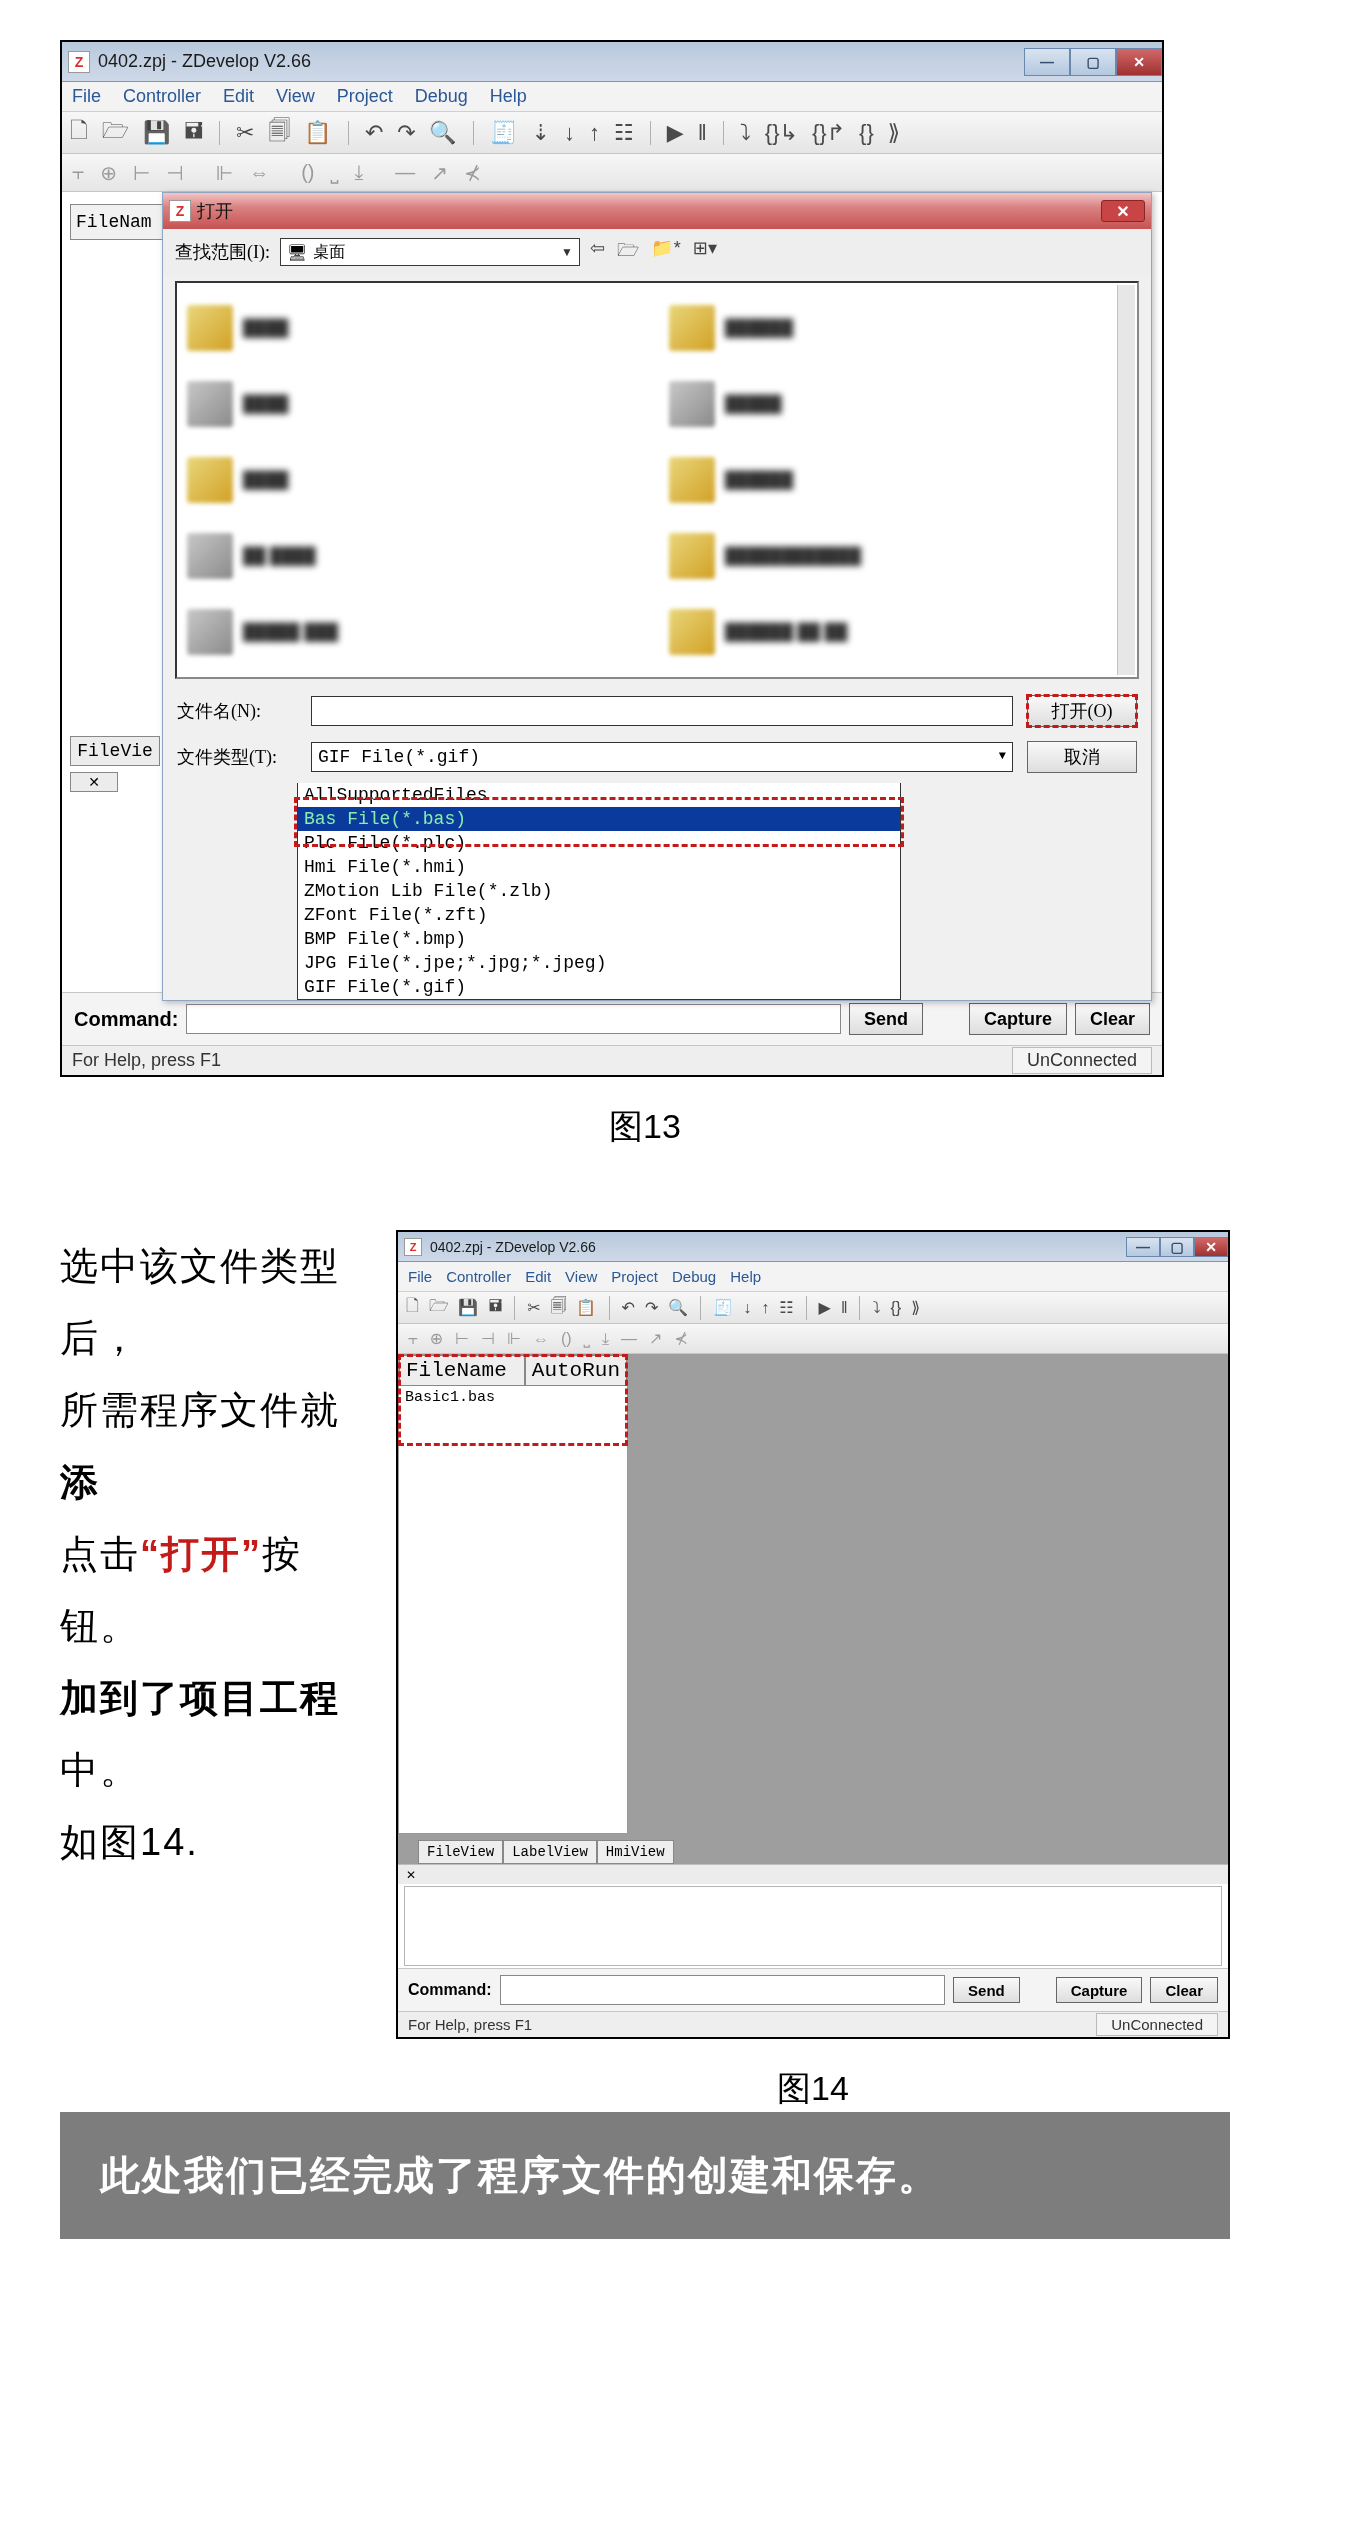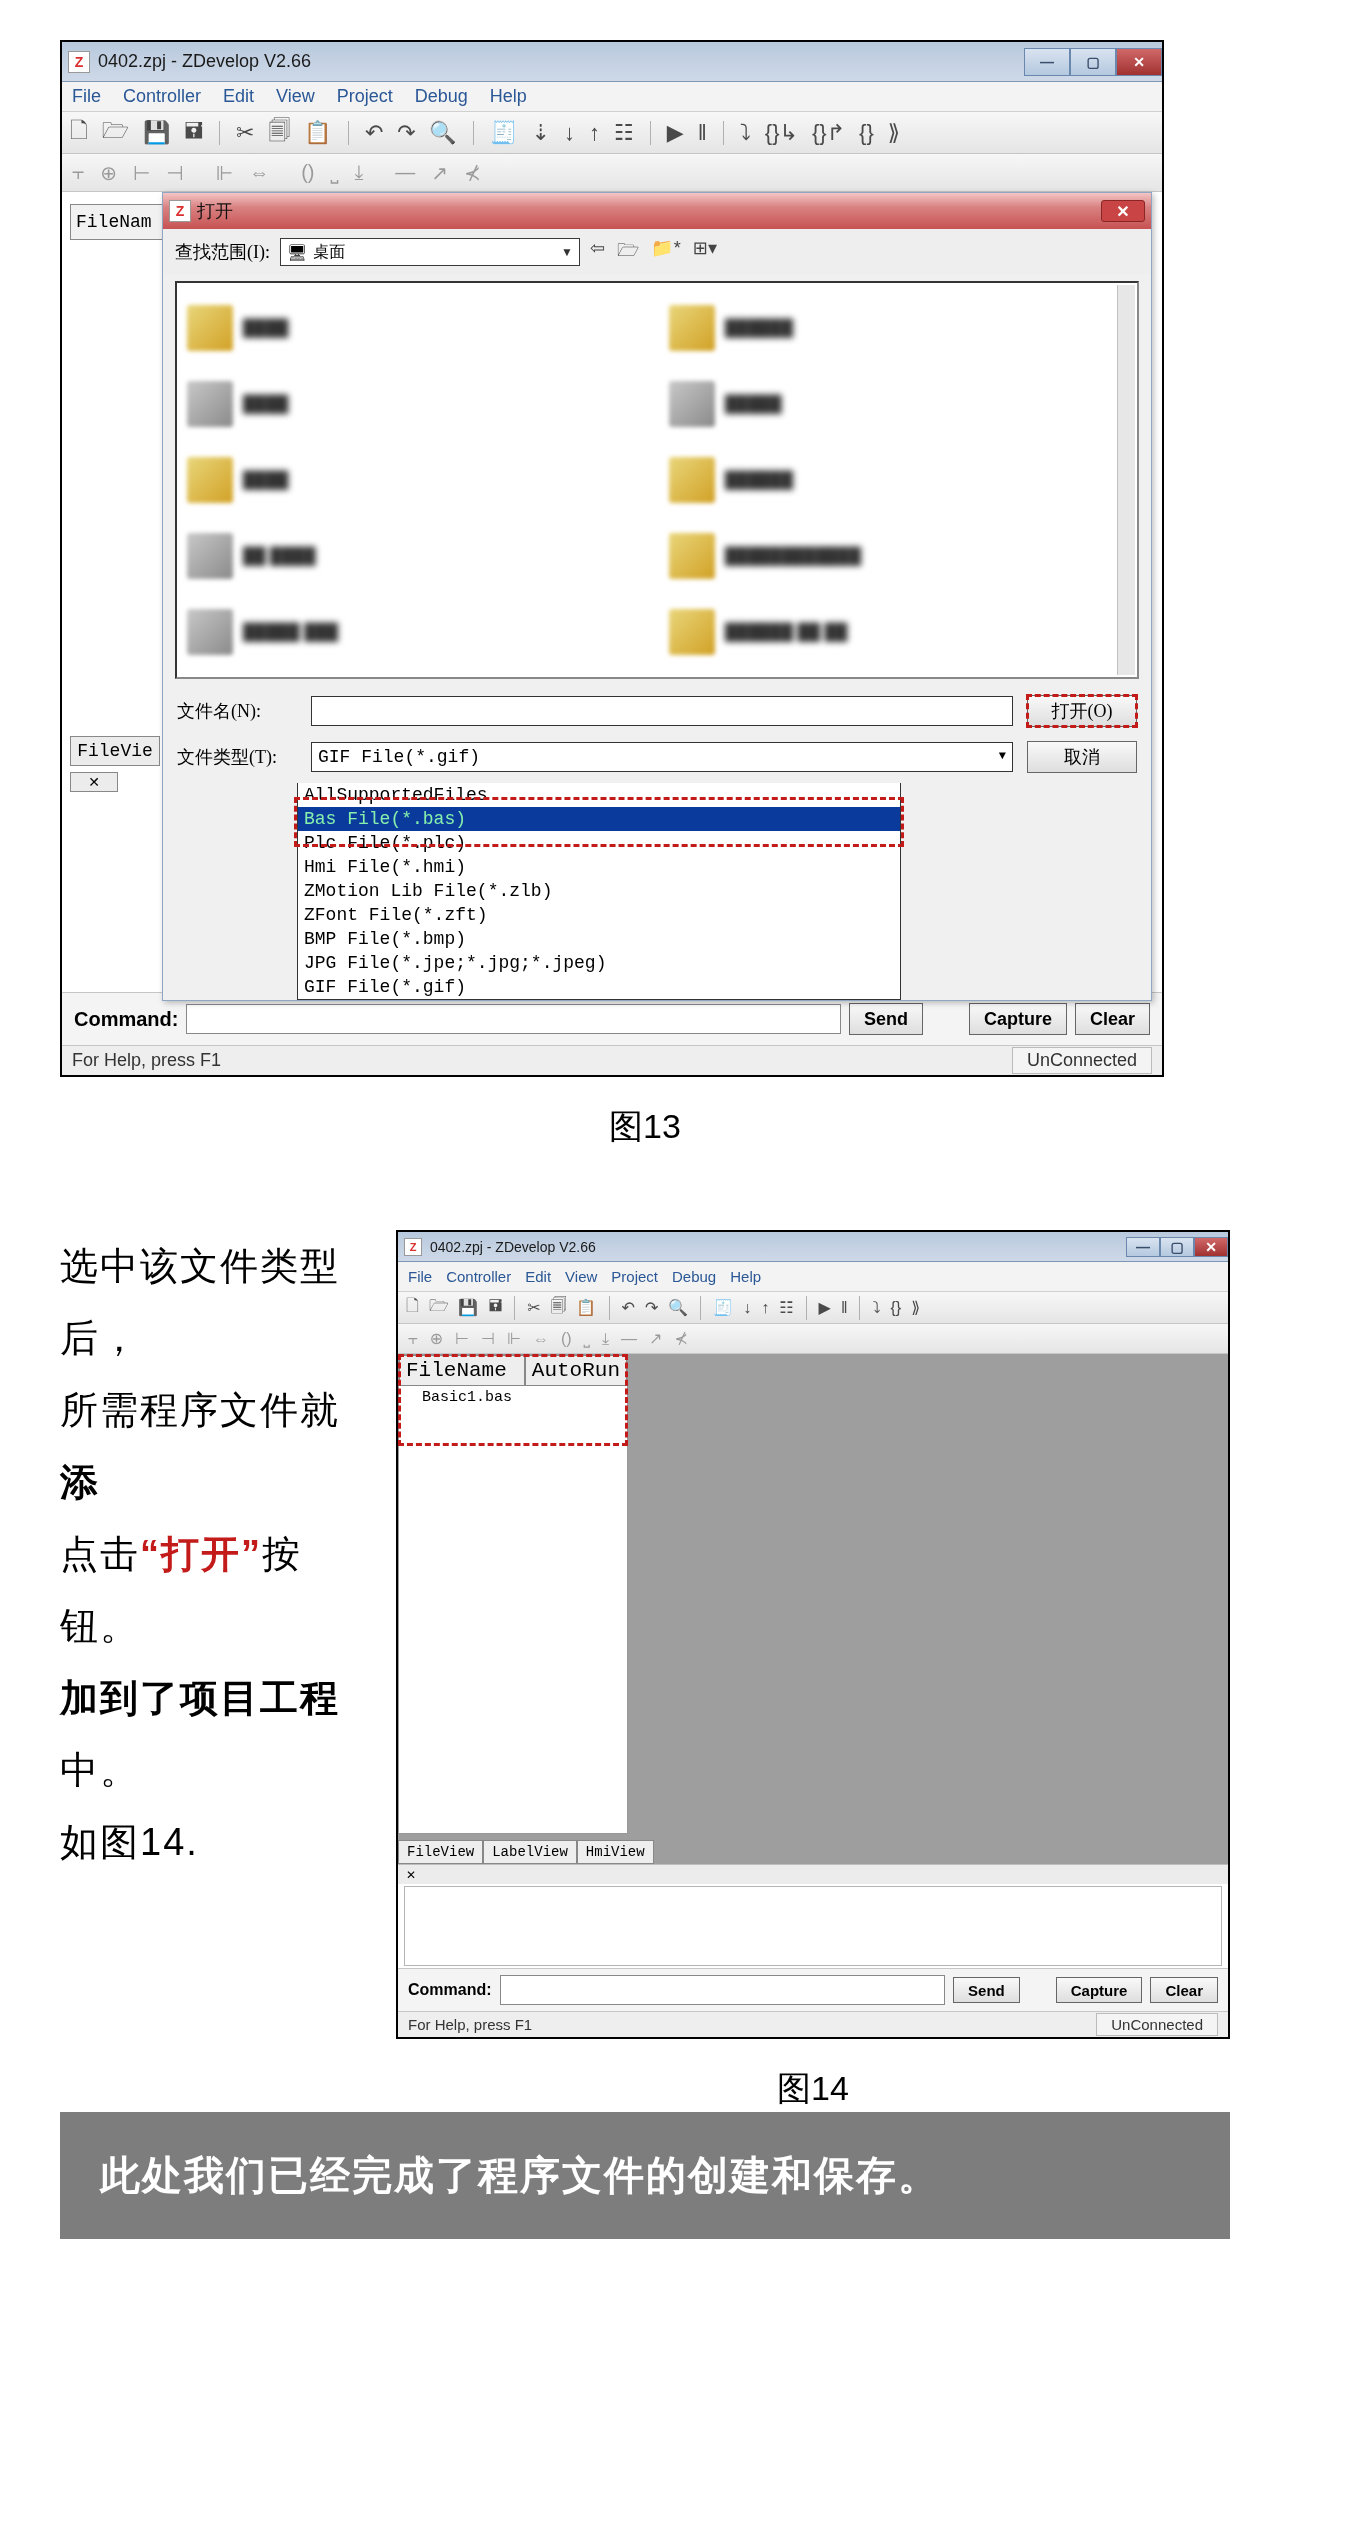--- a/index.html
+++ b/index.html
@@ -68,22 +68,22 @@
 
 
 .win14{width:830px;}
 .win14 .menubar{font-size:15px;gap:14px;}
 .win14 .toolbar{height:32px;font-size:16px;gap:10px;}
 .win14 .toolbar2{height:30px;font-size:16px;gap:12px;}
 .sidepanel{display:flex;flex-direction:column;border:1px solid #999;width:230px;background:#fff;}
 .sidepanel .hdr{display:flex;font-family:"Courier New",monospace;font-size:21px;}
 .sidepanel .hdr > div{border:1px solid #888;padding:3px 6px;background:#eee;}
 .sidepanel .hdr > div:first-child{flex:1;}
-.sidepanel .file-entry{padding:3px 23px;font-family:"Courier New",monospace;font-size:15px;}
-.sidetabs{display:flex;font-family:"Courier New",monospace;font-size:14px;margin-top:auto;}
+.sidepanel .file-entry{padding:3px 6px;font-family:"Courier New",monospace;font-size:15px;}
+.sidetabs{display:flex;font-family:"Courier New",monospace;font-size:14px;margin-top:auto;padding-left:20px;}
 .sidetabs > div{border:1px solid #888;padding:3px 8px;background:#eee;}
 .body14{display:flex;min-height:510px;background:#9e9e9e;}
 .ov14{position:relative;}
 .red-area14{position:absolute;left:0;top:0;width:230px;height:92px;border:3px dashed #c31a1a;pointer-events:none;}
 .gray-area{flex:1;}
 .lower14{display:flex;flex-direction:column;}
 .xbar{height:20px;background:#ececec;border-top:1px solid #bdbdbd;display:flex;align-items:center;font-size:12px;padding-left:8px;}
 .wspace{height:80px;background:#fff;border:1px solid #b5b5b5;margin:2px 6px;}
 .win14 .cmdbar{font-size:16px;padding:6px 10px;}
 .win14 .cmdbar .smallbtn{height:26px;font-size:15px;}

